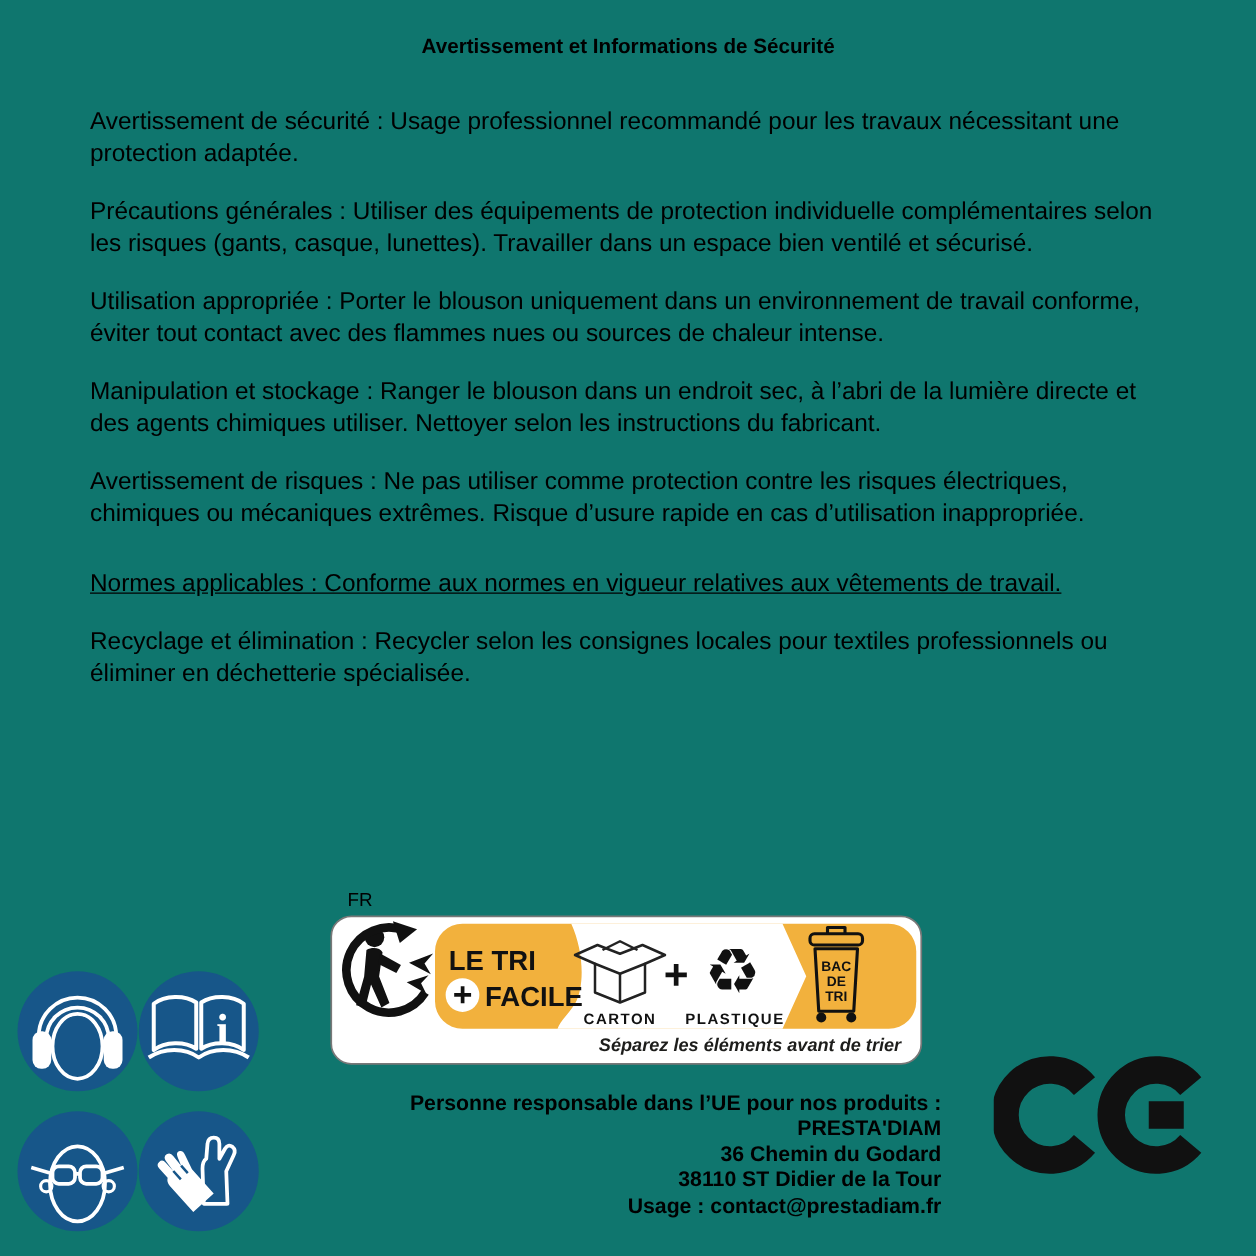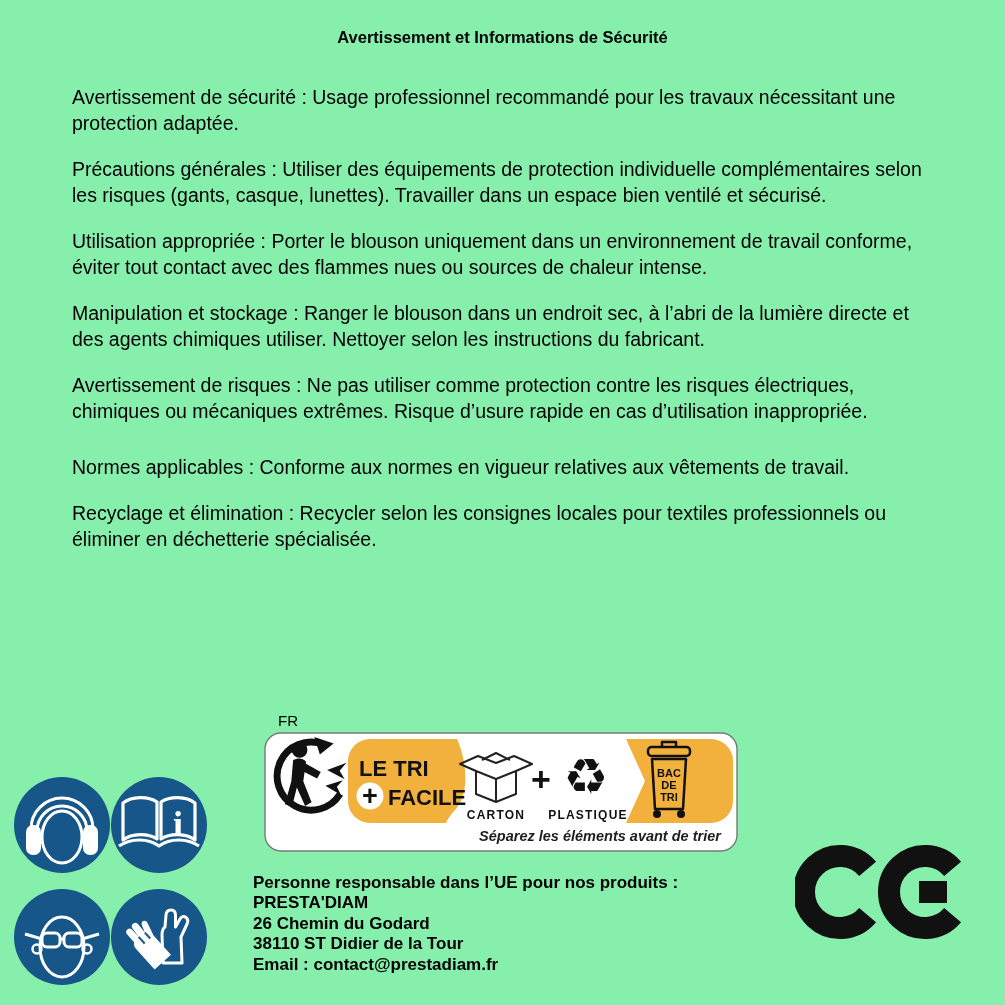--- a/index.html
+++ b/index.html
@@ -1,26 +1,26 @@
 <!DOCTYPE html>
 <html lang="fr"><head>
 <meta charset="utf-8">
 <style>
   html,body{margin:0;padding:0;background:#fff;}
-  .page{position:relative;width:1005px;height:1005px;background:#86efac;overflow:hidden;
+  .page{position:relative;width:1005px;height:1005px;background:#0f766e;overflow:hidden;
         font-family:"Liberation Sans",sans-serif;color:#000;}
   .title{position:absolute;top:28px;left:0;width:100%;text-align:center;
          font-size:16.5px;font-weight:bold;}
   .content{position:absolute;left:72px;top:84px;width:876px;font-size:19.5px;line-height:26px;}
   .content p{margin:0 3px 20px 0;}
-  .content p.extra-gap{margin-top:30px;}
+  .content p.extra-gap{margin-top:30px;text-decoration:underline;}
   .pictos{position:absolute;left:12px;top:775px;}
   .infotri{position:absolute;left:264px;top:712px;width:476px;}
   .fr-label{font-weight:normal;font-size:15px;margin:0 0 2px 14px;}
-  .resp{position:absolute;left:253px;top:873px;width:500px;text-align:left;
+  .resp{position:absolute;left:253px;top:873px;width:500px;text-align:right;
         font-weight:bold;font-size:17px;line-height:20.4px;}
   .ce-wrap{position:absolute;left:795px;top:840px;}
   svg text{font-family:"Liberation Sans",sans-serif;}
 </style>
 </head>
 <body>
 
 <div class="page">
 
   <div class="title">Avertissement et Informations de Sécurité</div>
@@ -125,23 +125,23 @@
       <text x="405" y="58" text-anchor="middle" fill="#111" style="font-size:11px;font-weight:900;">DE</text>
       <text x="405" y="70" text-anchor="middle" fill="#111" style="font-size:11px;font-weight:900;">TRI</text>
 
       <text x="336" y="110" text-anchor="middle" fill="#1d1d1b" style="font-size:14.5px;font-style:italic;font-weight:bold;">Séparez les éléments avant de trier</text>
     </svg>
   </div>
 
   <div class="resp">
     <div>Personne responsable dans l’UE pour nos produits :</div>
     <div>PRESTA'DIAM</div>
-    <div>26 Chemin du Godard</div>
+    <div>36 Chemin du Godard</div>
     <div>38110 ST Didier de la Tour</div>
-    <div>Email : contact@prestadiam.fr</div>
+    <div>Usage : contact@prestadiam.fr</div>
   </div>
 
   <div class="ce-wrap" aria-label="CE">
     <svg width="200" height="125" viewBox="0 0 200 125">
       <path d="M 72.6 28.9 A 36 36 0 1 0 72.6 75.1" fill="none" stroke="#111" stroke-width="22"></path>
       <path d="M 157.6 28.9 A 36 36 0 1 0 157.6 75.1" fill="none" stroke="#111" stroke-width="22"></path>
       <path d="M 124 52 L 152 52" stroke="#111" stroke-width="22"></path>
     </svg>
   </div>
 

